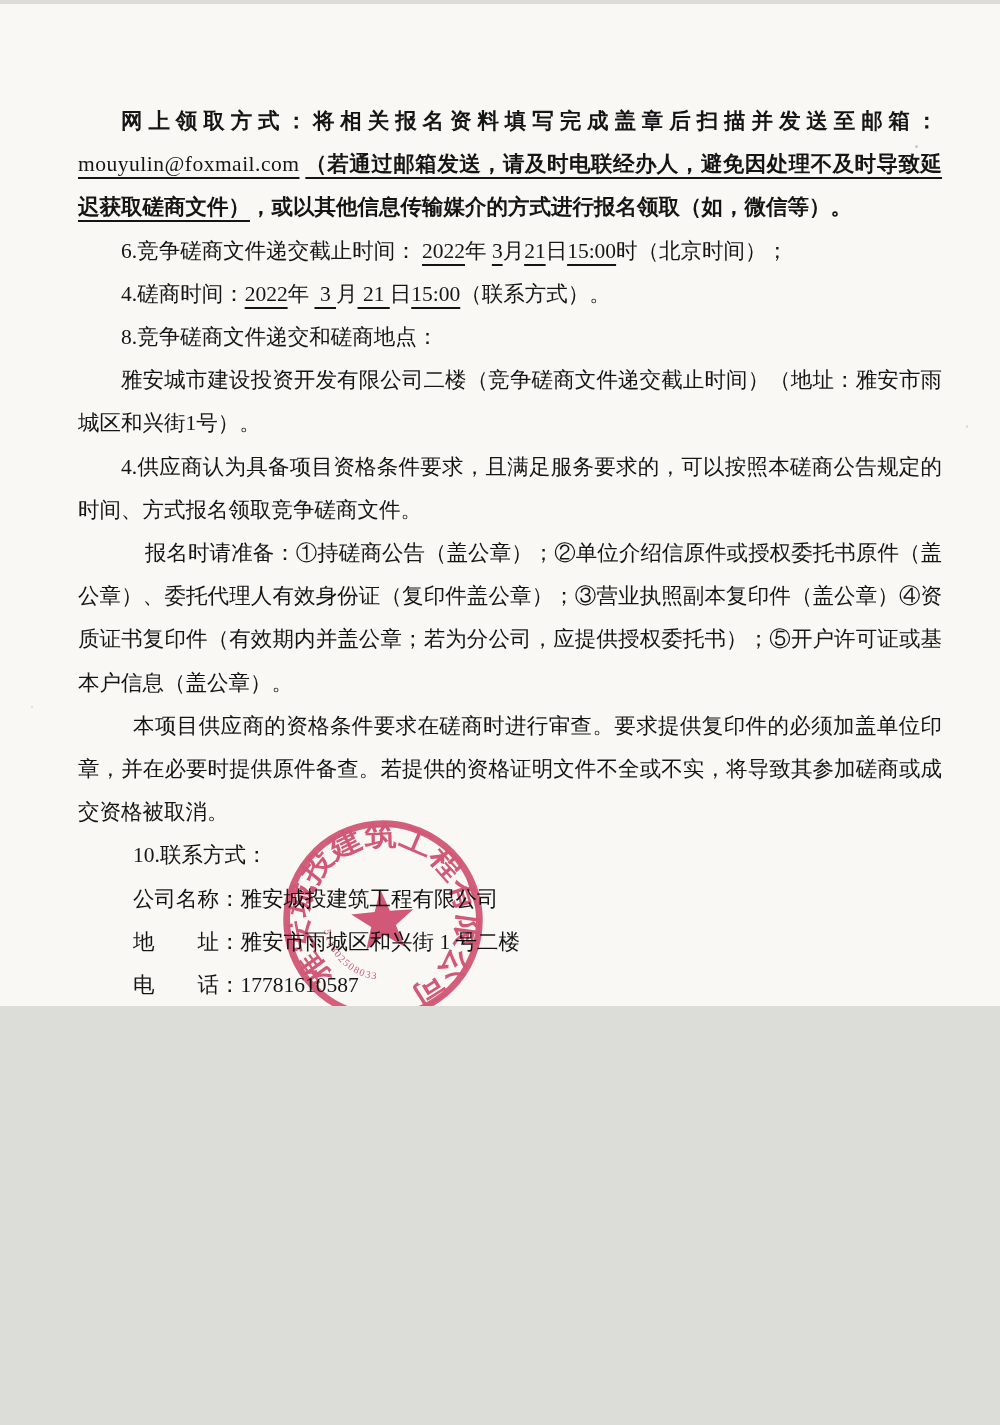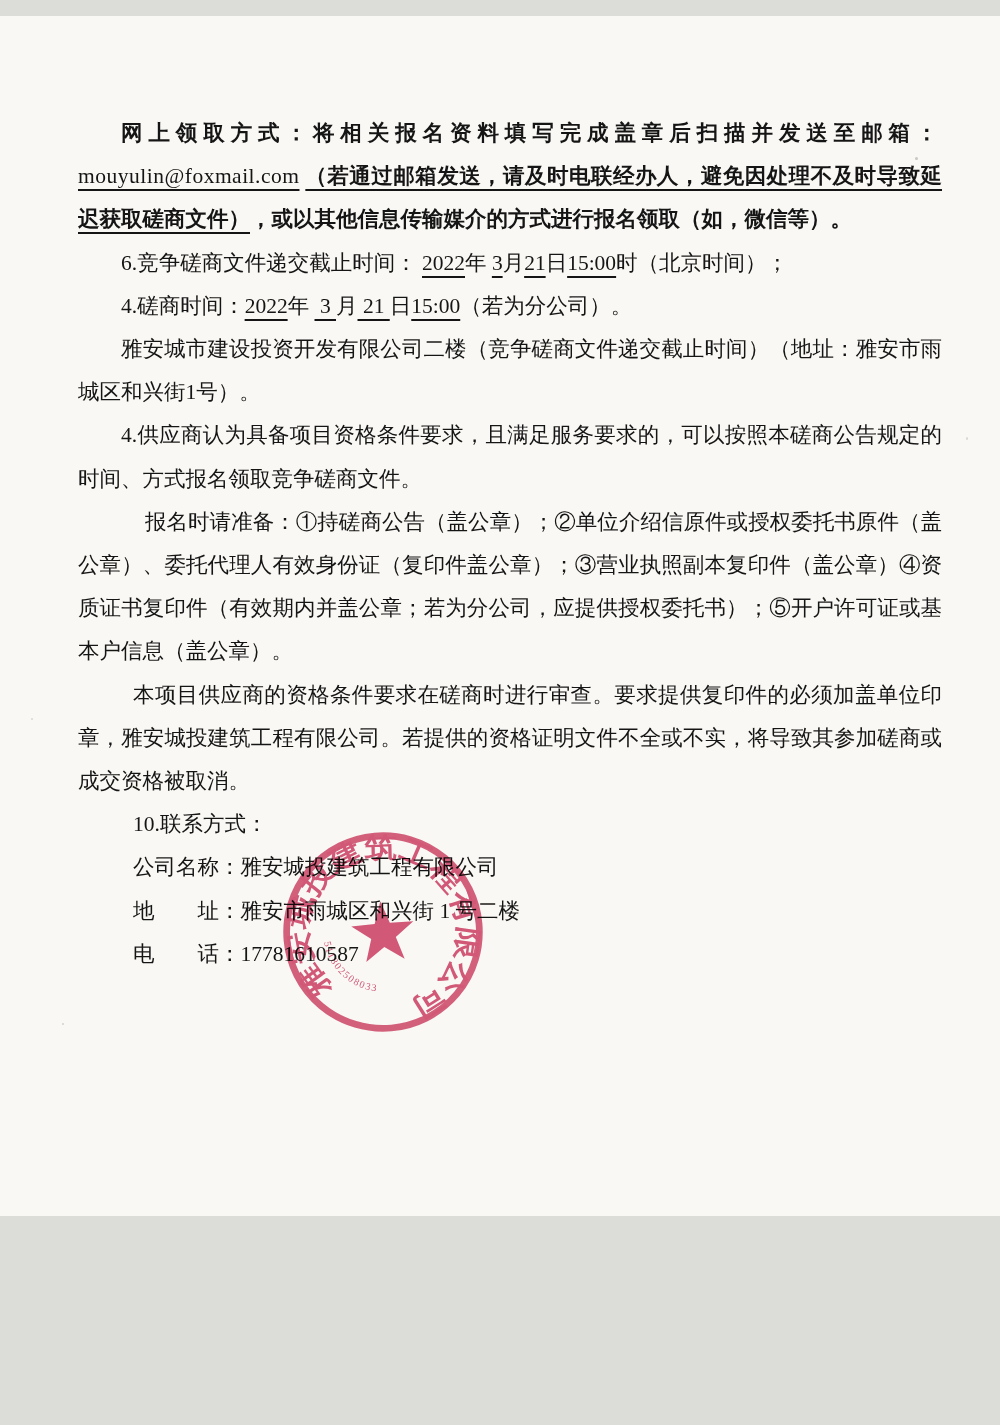--- a/index.html
+++ b/index.html
@@ -1,19 +1,19 @@
 <!DOCTYPE html>
 <html><head>
 <meta charset="utf-8">
 <style>
   html,body { margin:0; padding:0; background:#dcdcd8; }
   .page {
     position:relative;
-    width:1000px; height:1200px;
-    margin:16px auto;
+    width:1000px; height:1002px;
+    margin:4px auto;
     background:#f9f8f4;
     overflow:hidden;
     font-family:"Liberation Serif","DejaVu Serif",serif;
     color:#151515;
   }
   .doc {
     position:absolute;
     left:78px; top:96px; width:864px;
     font-size:21.5px;
     line-height:43.2px;
@@ -54,30 +54,31 @@
 <body>
 
 <div class="page">
 
   <main class="doc">
 
     <p class="para p-online"><span class="spread">网上领取方式：</span><span class="spread">将相关报名资料填写完成盖章后扫描并发送至邮箱：</span><span class="u email">mouyulin@foxmail.com</span><span>&nbsp;</span><span class="u">（若通过邮箱发送，请及时电联经办人，避免因处理不及时导致延迟获取磋商文件）</span><span>，或以其他信息传输媒介的方式进行报名领取（如，微信等）。</span></p>
 
     <p class="para"><span>6.竞争磋商文件递交截止时间：&nbsp;</span><span class="u">2022</span><span>年&nbsp;</span><span class="u">3</span><span>月</span><span class="u">21</span><span>日</span><span class="u">15:00</span><span>时（北京时间）；</span></p>
 
-    <p class="para"><span>4.磋商时间：</span><span class="u">2022</span><span>年&nbsp;</span><span class="u">&nbsp;3&nbsp;</span><span>月</span><span class="u">&nbsp;21&nbsp;</span><span>日</span><span class="u">15:00</span><span>（若为分公司）。</span></p>
+    <p class="para"><span>4.磋商时间：</span><span class="u">2022</span><span>年&nbsp;</span><span class="u">&nbsp;3&nbsp;</span><span>月</span><span class="u">&nbsp;21&nbsp;</span><span>日</span><span class="u">15:00</span><span>（联系方式）。</span></p>
 
+    <p class="para">8.竞争磋商文件递交和磋商地点：</p>
 
     <p class="para">雅安城市建设投资开发有限公司二楼（竞争磋商文件递交截止时间）（地址：雅安市雨城区和兴街1号）。</p>
 
     <p class="para">4.供应商认为具备项目资格条件要求，且满足服务要求的，可以按照本磋商公告规定的时间、方式报名领取竞争磋商文件。</p>
 
     <p class="para p-materials">报名时请准备：①持磋商公告（盖公章）；②单位介绍信原件或授权委托书原件（盖公章）、委托代理人有效身份证（复印件盖公章）；③营业执照副本复印件（盖公章）④资质证书复印件（有效期内并盖公章；若为分公司，应提供授权委托书）；⑤开户许可证或基本户信息（盖公章）。</p>
 
-    <p class="para p-review">本项目供应商的资格条件要求在磋商时进行审查。要求提供复印件的必须加盖单位印章，雅安城投建筑工程有限公司。若提供的资格证明文件不全或不实，将导致其参加磋商或成交资格被取消。</p>
+    <p class="para p-review">本项目供应商的资格条件要求在磋商时进行审查。要求提供复印件的必须加盖单位印章，并在必要时提供原件备查。若提供的资格证明文件不全或不实，将导致其参加磋商或成交资格被取消。</p>
 
     <p class="para p-contact-label">10.联系方式：</p>
 
     <p class="para contact-line">公司名称：雅安城投建筑工程有限公司</p>
     <p class="para contact-line">地　　址：雅安市雨城区和兴街 1 号二楼</p>
     <p class="para contact-line">电　　话：17781610587</p>
 
   </main>
 
   <svg class="stamp" viewBox="0 0 220 220" aria-hidden="true">

